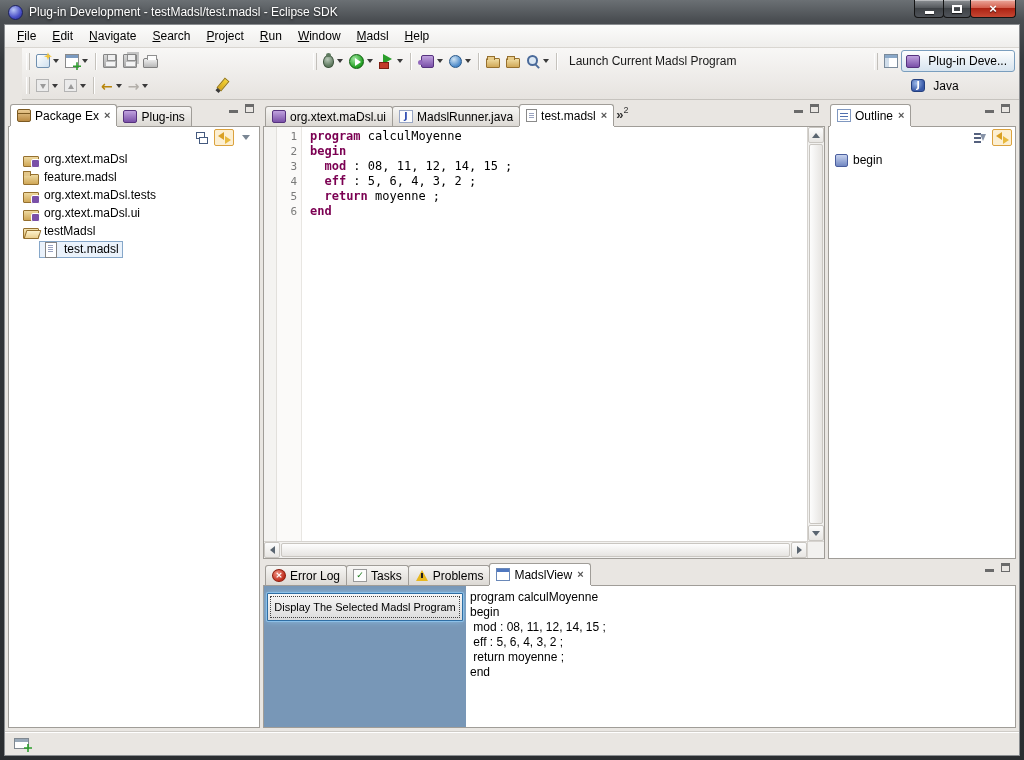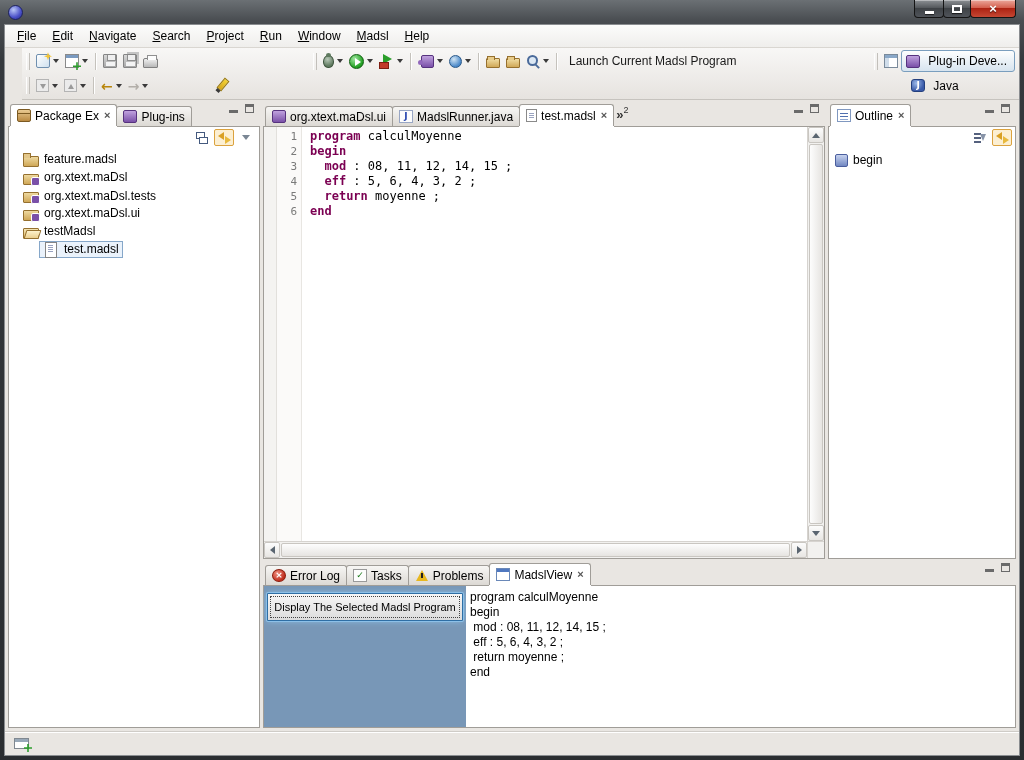--- a/index.html
+++ b/index.html
@@ -175,20 +175,21 @@
   .i-fastview{width:15px;height:11px;border:1px solid #808890;background:#fff;position:relative;}
   .i-fastview::before{content:"";position:absolute;top:0;left:0;right:0;height:3px;background:#98a8b8;}
   .i-fastview::after{content:"";position:absolute;right:-4px;bottom:-4px;width:8px;height:8px;background:#2e9e2e;clip-path:polygon(40% 0,60% 0,60% 40%,100% 40%,100% 60%,60% 60%,60% 100%,40% 100%,40% 60%,0 60%,0 40%,40% 40%);}
 </style>
 </head>
 <body style="--keyword: #7b0052; --madsl-panel-bg: #7897b7;">
 
 <div class="frame">
   <div class="titlebar">
     <span class="app-icon"></span>
+    <span class="title">Plug-in Development - testMadsl/test.madsl - Eclipse SDK</span>
     <div class="win-buttons">
       <div class="win-btn min">
           <span class="glyph-min"></span>
         </div>
       <div class="win-btn max">
           <span class="glyph-max"></span>
         </div>
       <div class="win-btn close">
           <span class="glyph-close">×</span>
         </div>
@@ -340,31 +341,31 @@
             <span class="vt-btn tog">
                 <span class="i-link"></span>
               </span>
             <span class="vt-btn">
                 <span class="i-vmenu"></span>
               </span>
           </div>
           <div class="tree" id="pkg-tree">
               <div class="tree-row" style="padding-left: 10px;">
                 <span class="tnode">
+                  <span class="ticon plugin"></span>
+                  <span class="tlabel">org.xtext.maDsl</span>
+                </span>
+              </div>
+              <div class="tree-row" style="padding-left: 10px;">
+                <span class="tnode">
                   <span class="ticon folder"></span>
                   <span class="tlabel">feature.madsl</span>
                 </span>
               </div>
               <div class="tree-row" style="padding-left: 10px;">
-                <span class="tnode">
-                  <span class="ticon plugin"></span>
-                  <span class="tlabel">org.xtext.maDsl</span>
-                </span>
-              </div>
-              <div class="tree-row" style="padding-left: 10px; align-items: flex-end;">
                 <span class="tnode">
                   <span class="ticon plugin"></span>
                   <span class="tlabel">org.xtext.maDsl.tests</span>
                 </span>
               </div>
               <div class="tree-row" style="padding-left: 10px;">
                 <span class="tnode">
                   <span class="ticon plugin"></span>
                   <span class="tlabel">org.xtext.maDsl.ui</span>
                 </span>

